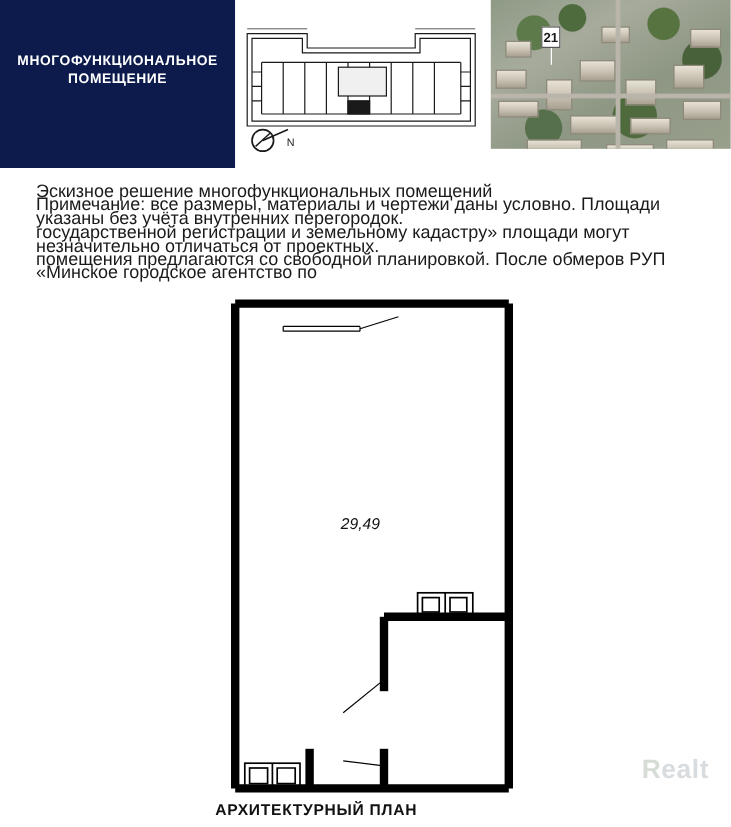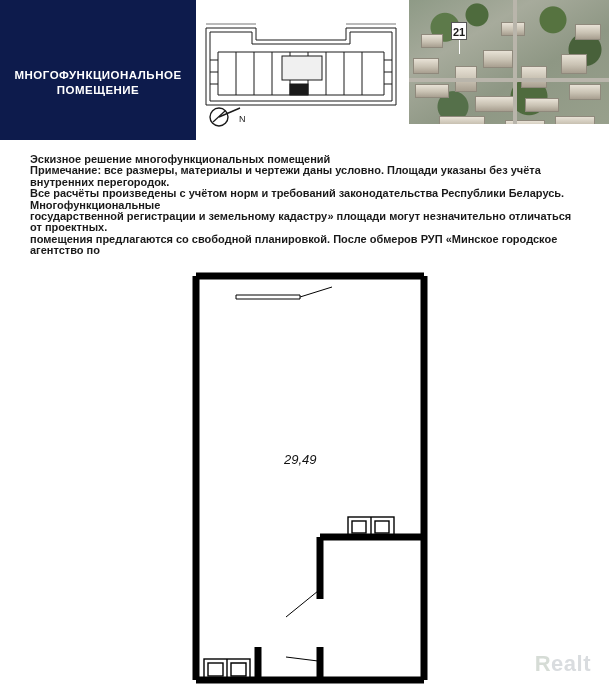--- a/index.html
+++ b/index.html
@@ -24,21 +24,21 @@
   }
   .title-box {
     width: 196px;
     height: 140px;
     background: #0d1b4c;
     color: #ffffff;
     box-sizing: border-box;
     display: flex;
     align-items: flex-start;
     justify-content: center;
-    padding-top: 68px;
+    padding-top: 44px;
   }
   .title-box .title-text {
     font-size: 11.5px;
     font-weight: bold;
     letter-spacing: 0.5px;
     line-height: 15px;
     text-align: center;
     white-space: pre-line;
   }
 
@@ -105,24 +105,24 @@
     top: 40px;
     width: 1px;
     height: 14px;
     background: #ffffff;
   }
 
   
   .note {
     margin: 14px 30px 0 30px;
     width: 548px;
-    font-size: 11px;
+    font-size: 15px;
     line-height: 11.4px;
     color: #1a1a1a;
-    font-weight: bold;
+    font-weight: normal;
   }
   .note .line { white-space: pre-wrap; }
 
   
   .plan-wrap {
     position: relative;
     width: 609px;
     height: 440px;
     margin-top: 12px;
   }
@@ -221,21 +221,20 @@
     <div class="road" style="left:0;  top:78px; width:200px; height:4px;"></div>
     <div class="road" style="left:104px; top:0; width:4px; height:140px;"></div>
     <div class="marker">21</div>
     <div class="marker-line"></div>
   </div>
 </div>
 
 <div class="note">
   <div class="line">Эскизное решение многофункциональных помещений</div>
   <div class="line">Примечание: все размеры, материалы и чертежи даны условно. Площади указаны без учёта внутренних перегородок.</div>
-  <div class="line">Все расчёты произведены с учётом норм и требований законодательства Республики Беларусь. Многофункциональные</div>
   <div class="line">государственной регистрации и земельному кадастру» площади могут незначительно отличаться от проектных.</div>
   <div class="line">помещения предлагаются со свободной планировкой. После обмеров РУП «Минское городское агентство по</div>
 </div>
 
 <div class="plan-wrap">
   <svg width="609" height="440" viewBox="0 0 609 440">
 
     <g fill="none" stroke="#000000" stroke-width="7">
 
       <path d="M196 7 L424 7"></path>

